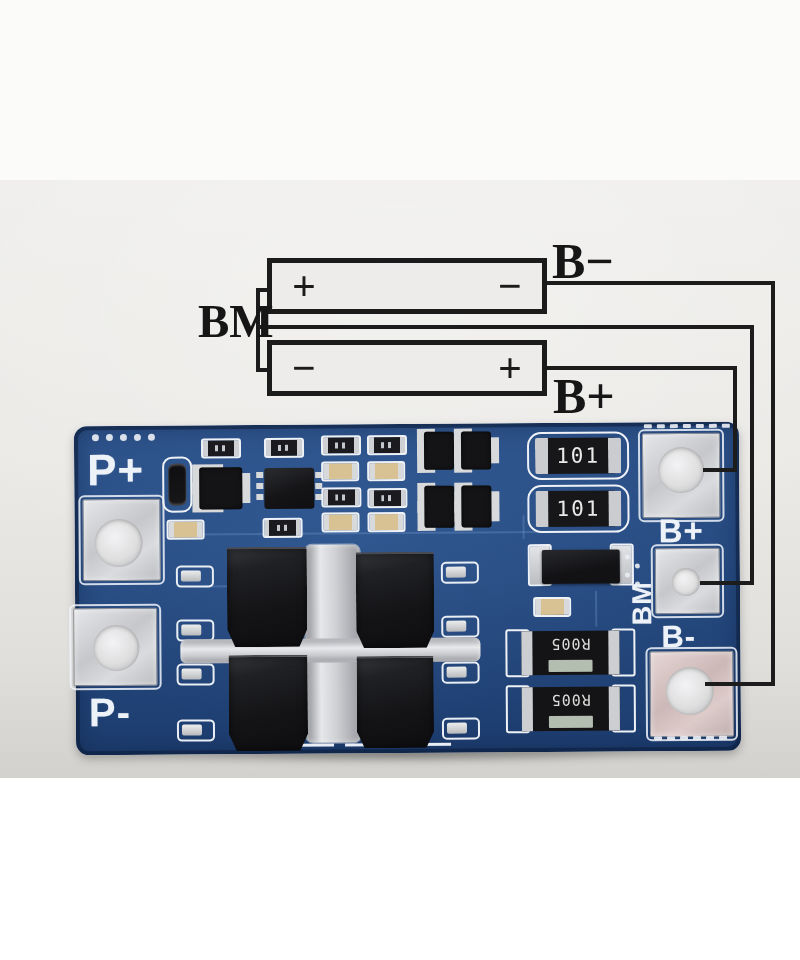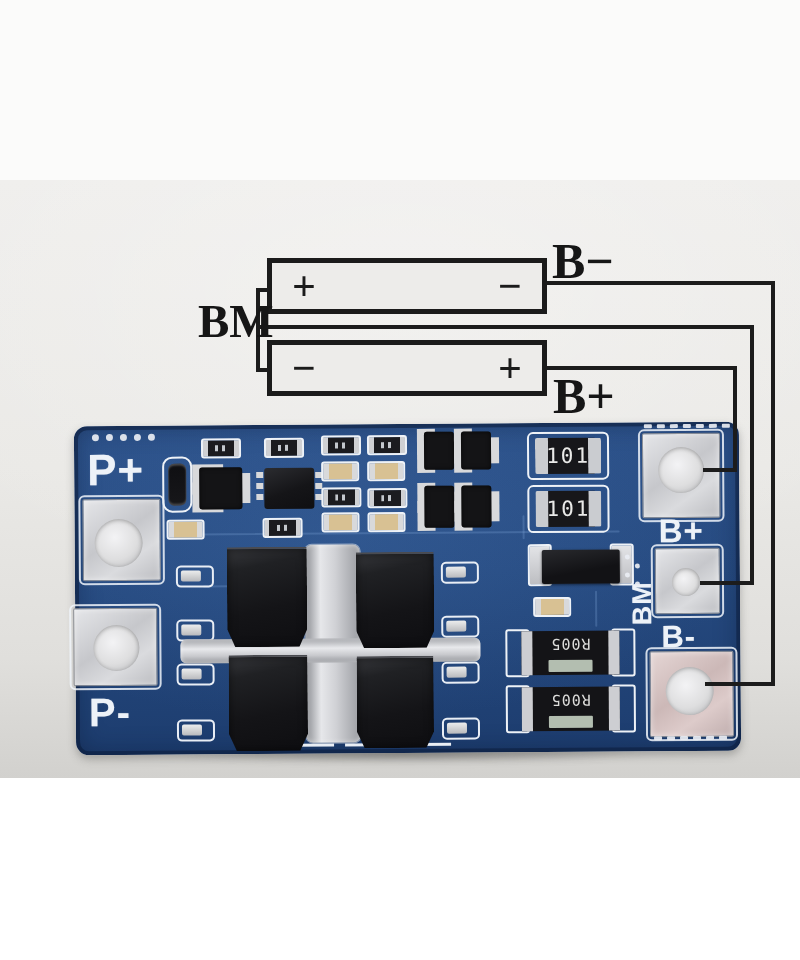--- a/index.html
+++ b/index.html
@@ -38,22 +38,22 @@
     text-shadow:0 0 1px rgba(255,255,255,.4);}
   .pad{position:absolute;border-radius:2px;border:1px solid #8f9298;
     background:linear-gradient(145deg,#e5e6e9 0%,#c6c7cb 45%,#dadbde 70%,#bcbdc1 100%);
     box-shadow:inset 0 0 6px rgba(255,255,255,.55);
     outline:2px solid rgba(240,245,250,.85);outline-offset:2px;}
   .pad.pink{background:linear-gradient(145deg,#e5d6d5 0%,#ccb8b7 45%,#ddcbca 70%,#c0aeae 100%);}
   .hole{position:absolute;border-radius:50%;
     background:radial-gradient(circle at 42% 38%, #f3f3f5 0%, #dededf 55%, #b5b6b9 100%);
     box-shadow:inset 0 1px 4px rgba(0,0,0,.3);}
 
-  .r101{position:absolute;width:82px;height:48px;box-sizing:border-box;border:2px solid #eef2f7;
-    border-radius:6px;}
+  .r101{position:absolute;width:102px;height:48px;box-sizing:border-box;border:2px solid #eef2f7;
+    border-radius:14px;}
   .r101 .body{position:absolute;left:6px;top:4px;right:6px;bottom:4px;background:#17171a;
     border-left:13px solid #caccd0;border-right:13px solid #caccd0;border-radius:2px;
     display:flex;align-items:center;justify-content:center;}
   .r101 .mk{font-family:"DejaVu Sans Mono",monospace;font-size:21px;letter-spacing:2px;
     color:#eaeae8;line-height:1;}
 
   .r005{position:absolute;width:130px;height:48px;}
   .r005 .br{position:absolute;top:0;width:24px;height:48px;box-sizing:border-box;
     border:2px solid #eef2f7;border-radius:3px;}
   .r005 .body{position:absolute;left:16px;top:2px;width:98px;height:44px;box-sizing:border-box;

